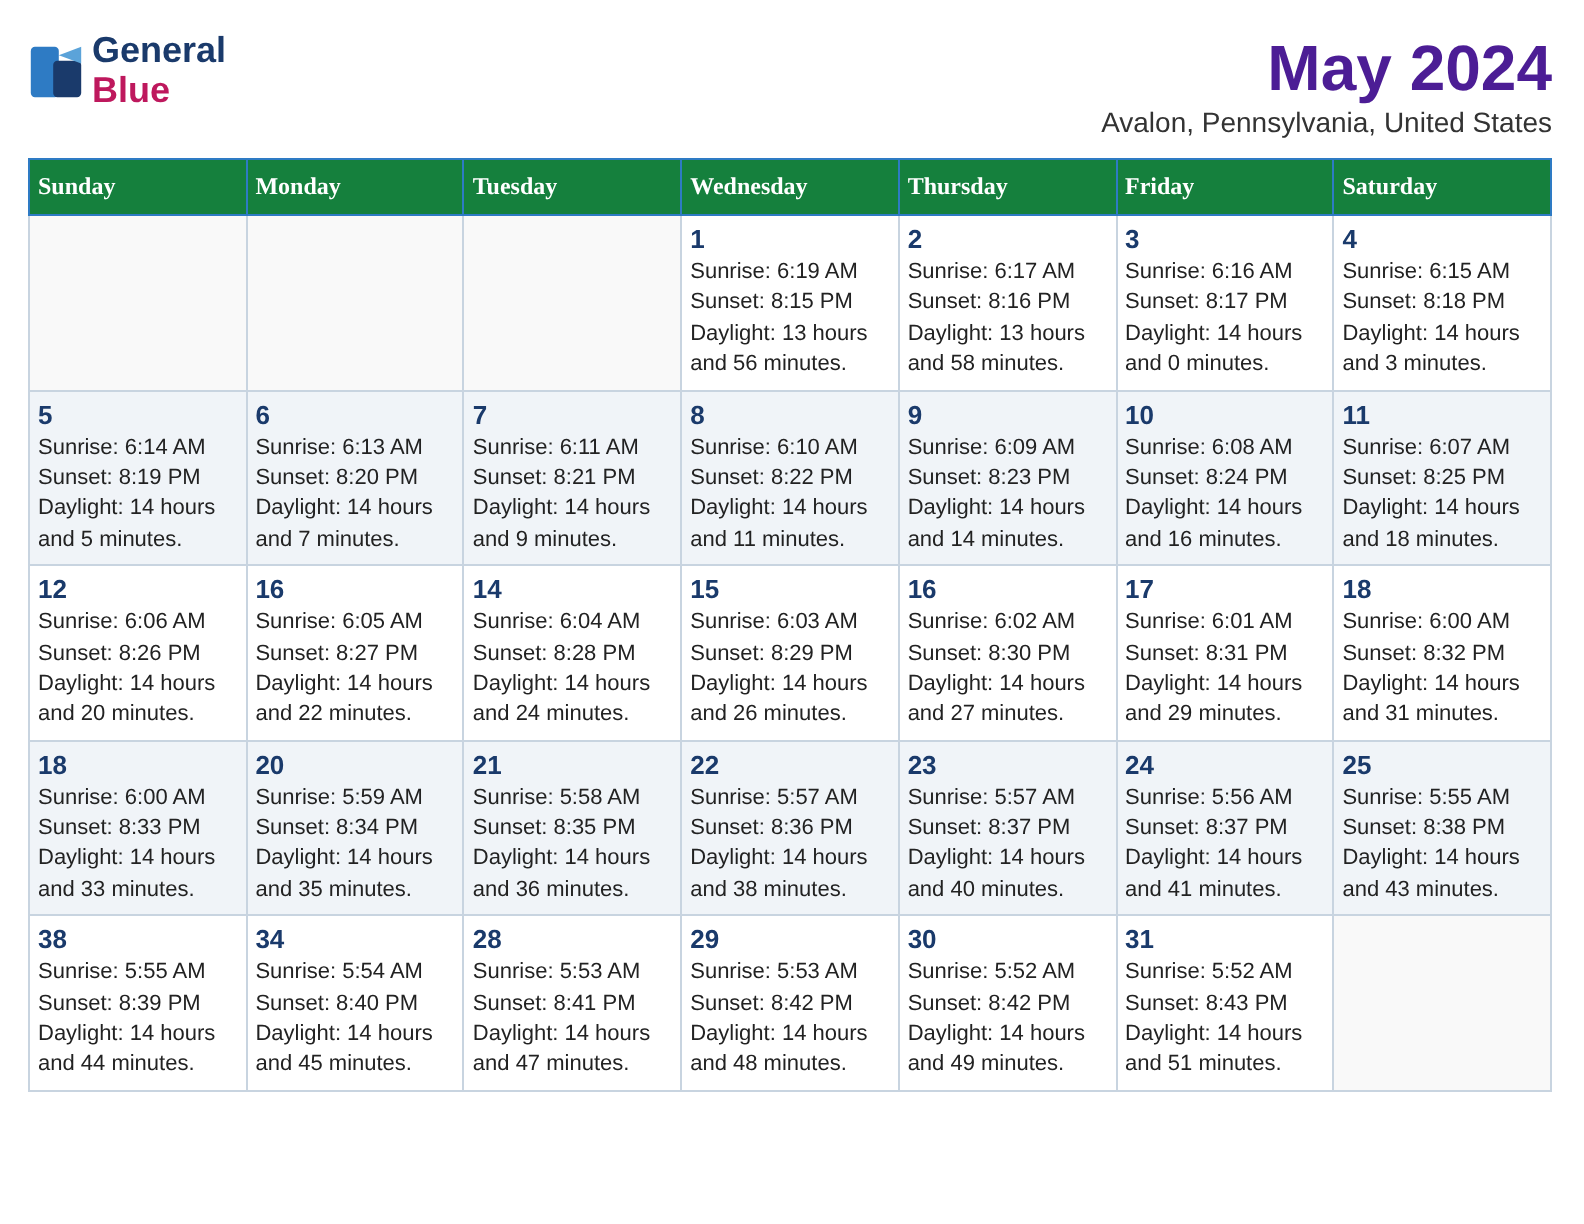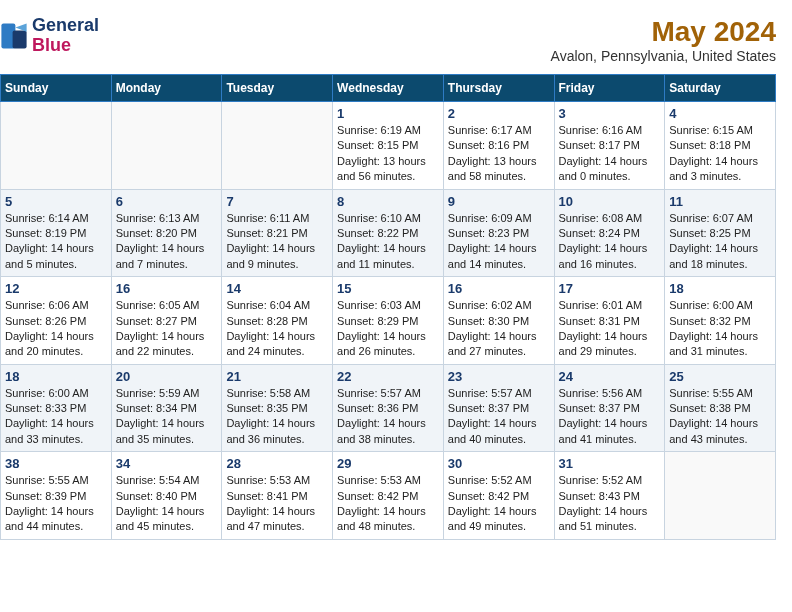--- a/index.html
+++ b/index.html
@@ -5,21 +5,21 @@
     * { box-sizing: border-box; margin: 0; padding: 0; }
     body {
       font-family: Arial, sans-serif;
       background: #fff;
       width: 792px;
       min-height: 612px;
       padding: 0;
     }
     .container {
       width: 792px;
-      padding: 16px 16px 10px 0;
+      padding: 16px 16px 10px 14px;
     }
     .header {
       display: flex;
       justify-content: space-between;
       align-items: flex-start;
       margin-bottom: 10px;
     }
     .logo {
       display: flex;
       align-items: center;
@@ -32,37 +32,38 @@
     }
     .logo-icon {
       width: 28px;
       height: 28px;
       margin-right: 4px;
     }
     .title-block {
       text-align: right;
     }
     .main-title {
-      font-size: 28px;
-      font-weight: bold;
-      color: #a16207;
+      font-size: 32px;
+      font-weight: bold;
+      color: #4c1d95;
     }
     .sub-title {
       font-size: 14px;
       color: #333;
       margin-left: 12px;
     }
     table {
       width: 100%;
       border-collapse: collapse;
       font-size: 10.5px;
     }
     thead tr {
-      background-color: #0c4a6e;
+      background-color: #15803d;
       color: #fff;
+      font-family: Liberation Serif, serif;
     }
     thead th {
       padding: 6px 4px;
       text-align: left;
       font-weight: bold;
       font-size: 12px;
       border: 1px solid #2e7bc4;
     }
     tbody tr {
       vertical-align: top;

